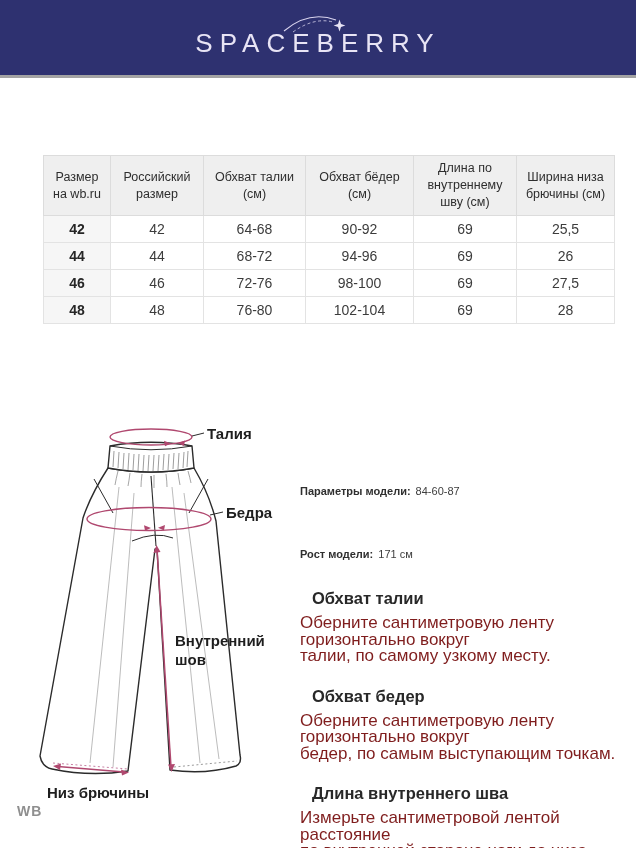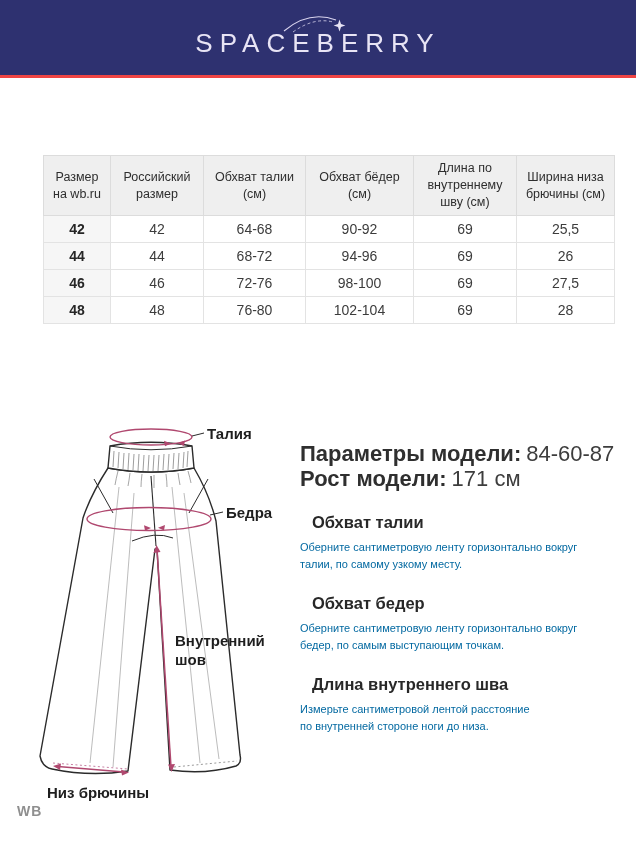--- a/index.html
+++ b/index.html
@@ -4,21 +4,21 @@
 <style>
   html,body{margin:0;padding:0;}
   body{
     width:636px;height:848px;position:relative;overflow:hidden;
     background:#ffffff;font-family:"Liberation Sans","DejaVu Sans",sans-serif;
     -webkit-font-smoothing:antialiased;
   }
   
   .brand-header{
     position:absolute;left:0;top:0;width:636px;height:75px;
-    background:#2e3170;border-bottom:3px solid #ef4444;
+    background:#2e3170;border-bottom:3px solid #a3a3a3;
     display:flex;align-items:center;justify-content:center;
   }
   .logo-wrap{position:relative;padding-top:12px;}
   .logo-text{
     color:#e8e4f5;font-size:26px;letter-spacing:7px;font-weight:400;
   }
   .logo-star{position:absolute;left:86px;top:-8px;width:68px;height:28px;}
   
   table.size-table{
     position:absolute;left:43px;top:155px;border-collapse:collapse;table-layout:fixed;
@@ -34,28 +34,28 @@
   }
   table.size-table td.size-col{
     font-weight:bold;background:#f6f6f6;color:#262626;
   }
   
   .pants-diagram{position:absolute;left:20px;top:415px;width:280px;height:400px;}
   .diag-label{font-size:15px;font-weight:600;fill:#1e1e1e;
     font-family:"Liberation Sans","DejaVu Sans",sans-serif;}
   
   .info-col{position:absolute;left:300px;top:441px;width:330px;}
-  .model-line{font-size:22px;line-height:25px;color:#2f2f2f;}
+  .model-line{font-size:11px;line-height:25px;color:#2f2f2f;margin-top:38px;}
   .model-line .lbl{font-weight:bold;}
   .model-line .val{font-weight:400;color:#3d3d3d;margin-left:5px;}
   .measure-section{margin-top:22px;}
   .measure-section:first-of-type{margin-top:27px;}
   .measure-title{font-size:16.5px;font-weight:bold;color:#282828;margin:0 0 7px 12px;}
   .measure-text{
-    font-size:11px;line-height:16.5px;color:#0369a1;margin:0;
+    font-size:17px;line-height:16.5px;color:#7f1d1d;margin:0;
     white-space:pre-line;width:330px;
   }
   
   .wb-mark{
     position:absolute;left:17px;top:803px;font-size:14px;font-weight:bold;
     color:#8f8f8f;letter-spacing:1px;
   }
 </style>
 </head>
 <body>

